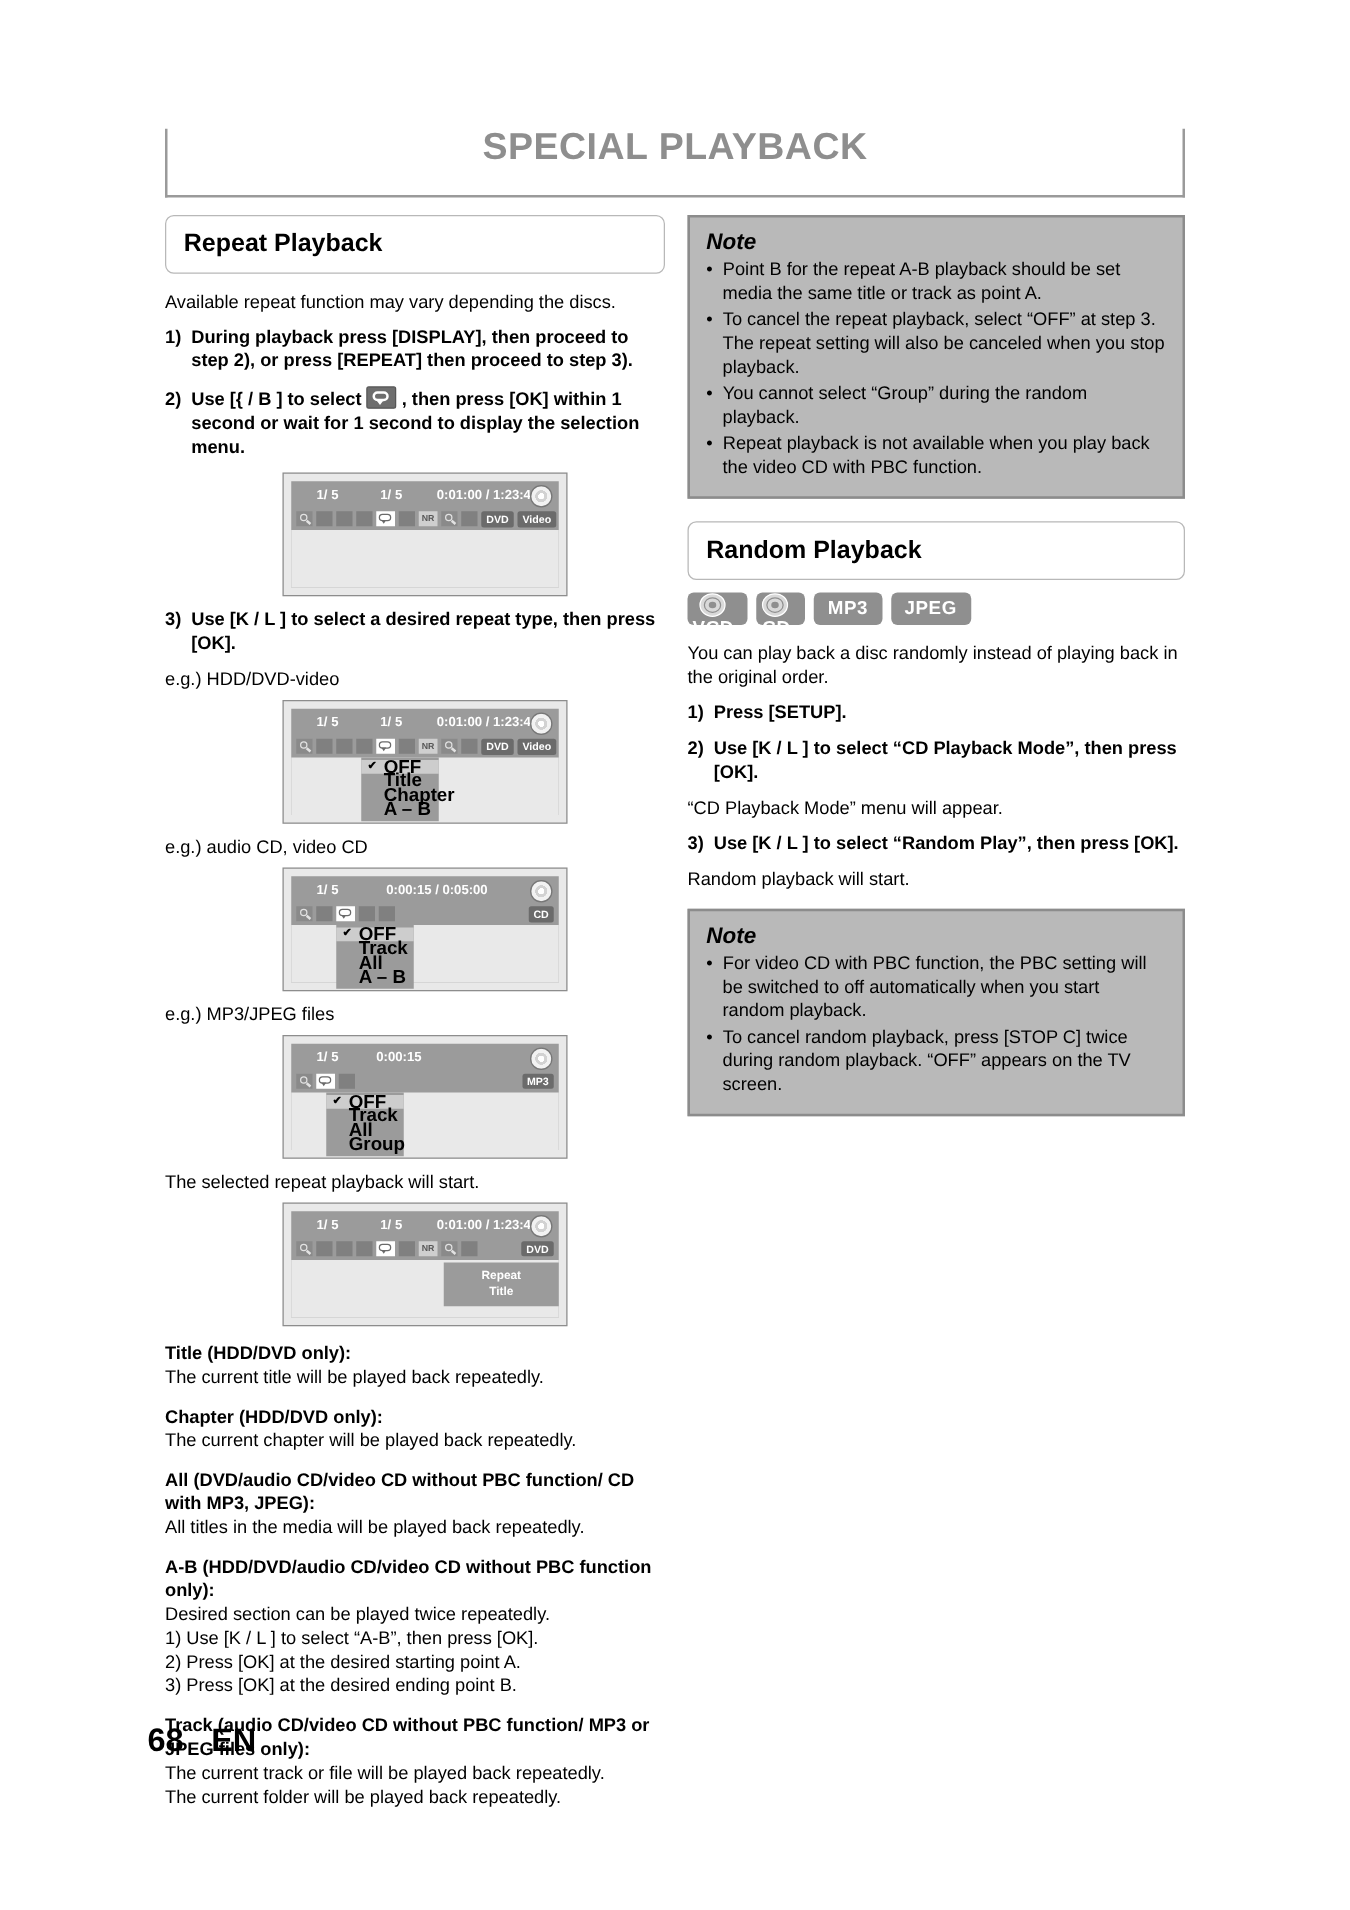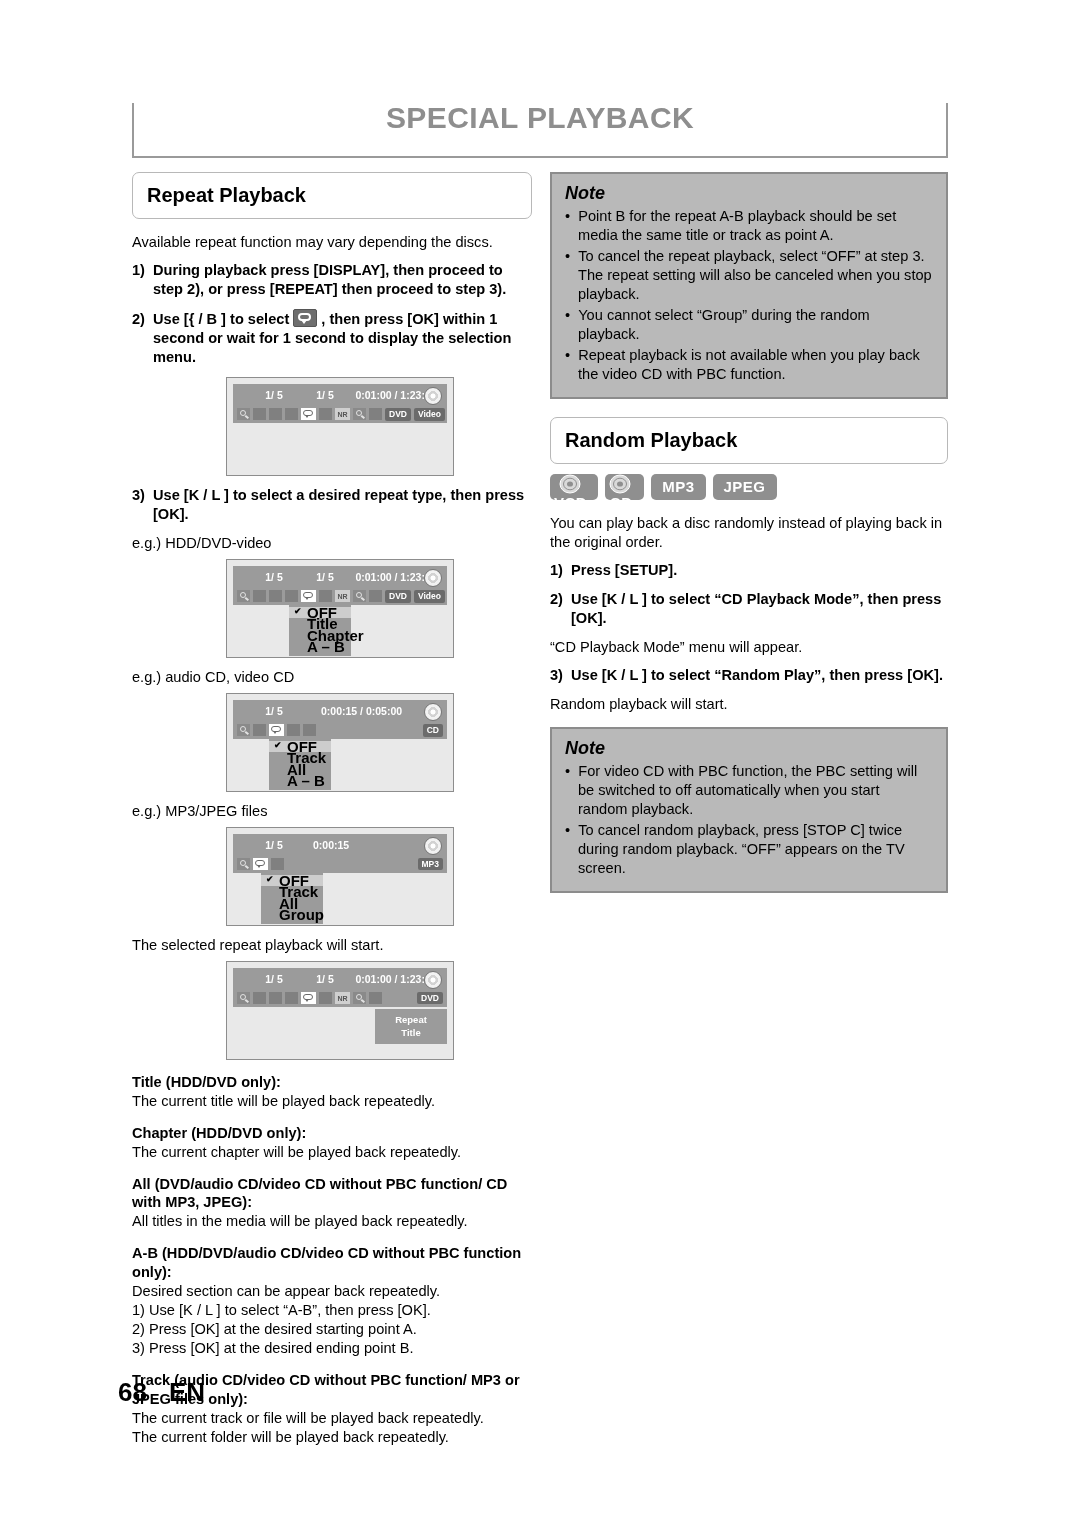--- a/index.html
+++ b/index.html
@@ -103,21 +103,21 @@
     width:228px;margin-left:94px;
     border:1.5px solid #8d8d8d;
     background:#e9e9e9;
     box-sizing:border-box;
     padding:6px;
   }
   .osd{background:#9b9b9b;position:relative;}
   .osd-row1{
     height:22px;display:flex;align-items:center;
     color:#fff;font-size:10.5px;font-weight:bold;
-    position:relative;padding-left:16px;
+    position:relative;padding-left:4px;
   }
   .osd-row1 .f1{width:50px;text-align:center;}
   .osd-row1 .f2{width:52px;text-align:center;}
   .osd-row1 .f3{flex:1;text-align:center;padding-right:6px;}
   .disc-spin{
     position:absolute;right:5px;top:3px;width:16px;height:16px;
     border-radius:50%;
     background:radial-gradient(circle at 50% 50%, #fff 0 22%, #d2d2d2 23% 42%, #f2f2f2 43% 100%);
     border:1px solid #777;
   }
@@ -166,21 +166,21 @@
   .menu-item{
     font-size:15px;font-weight:bold;color:#000;
     padding:0 16px 0 18px;line-height:11.5px;height:11.5px;position:relative;
     white-space:nowrap;
   }
   .menu-item.sel{background:#cdcdcd;}
   .menu-item.sel::before{
     content:"\2714";position:absolute;left:5px;top:-0.5px;font-size:9px;
   }
   .repeat-ind{
-    position:absolute;right:0;top:2px;width:72px;background:#9b9b9b;
+    position:absolute;right:0;top:2px;width:92px;background:#9b9b9b;
     color:#fff;font-size:9.5px;font-weight:bold;text-align:center;
     padding:4px 0 5px 0;line-height:13px;
   }
 
   
   .footer{
     position:absolute;left:118px;top:1377px;
     font-size:26px;font-weight:bold;
   }
   .footer .en{margin-left:22px;}
@@ -363,21 +363,21 @@
       <p class="defhead">Title (HDD/DVD only):</p>
       <p class="defbody">The current title will be played back repeatedly.</p>
 
       <p class="defhead">Chapter (HDD/DVD only):</p>
       <p class="defbody">The current chapter will be played back repeatedly.</p>
 
       <p class="defhead">All (DVD/audio CD/video CD without PBC function/ CD with MP3, JPEG):</p>
       <p class="defbody">All titles in the media will be played back repeatedly.</p>
 
       <p class="defhead">A-B (HDD/DVD/audio CD/video CD without PBC function only):</p>
-      <p class="defbody">Desired section can be appear back repeatedly.</p>
+      <p class="defbody">Desired section can be played twice repeatedly.</p>
       <p class="deflist">1) Use [K / L ] to select “A-B”, then press [OK].</p>
       <p class="deflist">2) Press [OK] at the desired starting point A.</p>
       <p class="deflist">3) Press [OK] at the desired ending point B.</p>
 
       <p class="defhead">Track (audio CD/video CD without PBC function/ MP3 or JPEG files only):</p>
       <p class="defbody">The current track or file will be played back repeatedly.</p>
 
       <p class="defbody">The current folder will be played back repeatedly.</p>
     </div>
 

